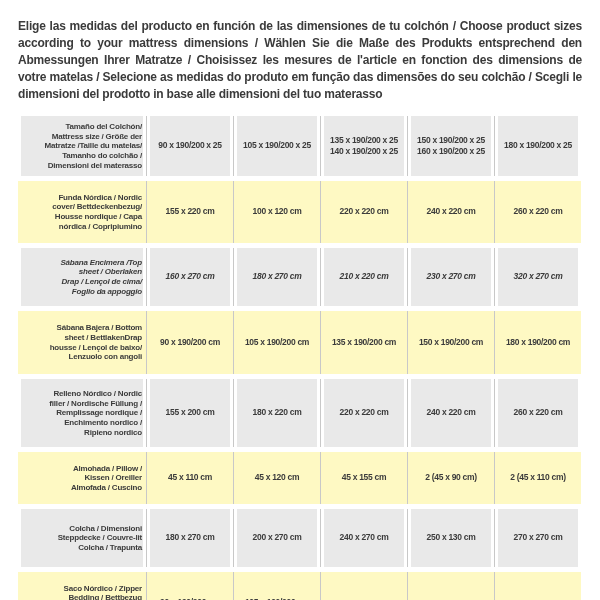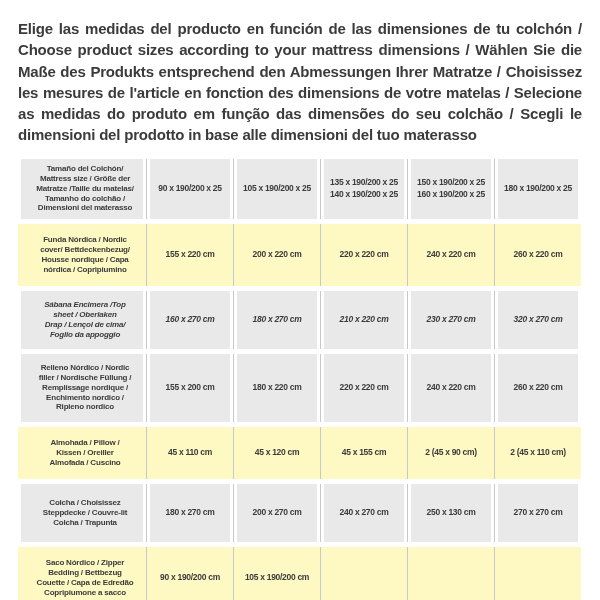--- a/index.html
+++ b/index.html
@@ -7,21 +7,21 @@
     position:relative;
     width:600px;height:600px;
     background:#ffffff;
     font-family:"Liberation Sans",sans-serif;
     color:#3b3b3b;
     overflow:hidden;
   }
   .intro{
     margin:18px 18px 8px 18px;
     width:564px;
-    font-size:15px;
+    font-size:12px;
     font-weight:bold;
     letter-spacing:-0.2px;
     line-height:1.42;
     text-align:justify;
     color:#3b3b3b;
     white-space:normal;
   }
   table.size-table{
     margin-left:18px;
     width:563px;
@@ -34,21 +34,21 @@
     vertical-align:middle;
     padding:0;
   }
   td.lbl{
     padding:4px 4px 4px 10px;
     font-size:8px;
     font-weight:bold;
     letter-spacing:-0.2px;
     line-height:1.22;
     white-space:pre-line;
-    text-align:center;
+    text-align:right;
   }
   td.val{
     font-size:8.5px;
     font-weight:bold;
     letter-spacing:-0.3px;
     text-align:center;
     line-height:1.35;
     white-space:pre-line;
   }
   td + td{border-left:1px solid #c8c8c8;}
@@ -96,35 +96,46 @@
         <td class="val">150 x 190/200 x 25
 160 x 190/200 x 25</td>
         <td class="val">180 x 190/200 x 25</td>
       </tr>
       <tr class="white r2">
         <td class="lbl">Funda Nórdica / Nordic
 cover/ Bettdeckenbezug/
 Housse nordique / Capa
 nórdica / Copripiumino</td>
         <td class="val">155 x 220 cm</td>
-        <td class="val">200 x 220 cm</td>
+        <td class="val">100 x 120 cm</td>
         <td class="val">220 x 220 cm</td>
         <td class="val">240 x 220 cm</td>
         <td class="val">260 x 220 cm</td>
       </tr>
       <tr class="gray r3">
         <td class="lbl">Sábana Encimera /Top
 sheet / Oberlaken
 Drap / Lençol de cima/
 Foglio da appoggio</td>
         <td class="val">160 x 270 cm</td>
         <td class="val">180 x 270 cm</td>
         <td class="val">210 x 220 cm</td>
         <td class="val">230 x 270 cm</td>
         <td class="val">320 x 270 cm</td>
+      </tr>
+      <tr class="white r4">
+        <td class="lbl">Sábana Bajera / Bottom
+sheet / BettlakenDrap
+housse / Lençol de baixo/
+Lenzuolo con angoli</td>
+        <td class="val">90 x 190/200 cm</td>
+        <td class="val">105 x 190/200 cm</td>
+        <td class="val">135 x 190/200 cm</td>
+        <td class="val">150 x 190/200 cm</td>
+        <td class="val">180 x 190/200 cm</td>
       </tr>
       <tr class="gray r5">
         <td class="lbl">Relleno Nórdico / Nordic
 filler / Nordische Füllung /
 Remplissage nordique /
 Enchimento nordico /
 Ripieno nordico</td>
         <td class="val">155 x 200 cm</td>
         <td class="val">180 x 220 cm</td>
         <td class="val">220 x 220 cm</td>
@@ -135,21 +146,21 @@
         <td class="lbl">Almohada / Pillow /
 Kissen / Oreiller
 Almofada / Cuscino</td>
         <td class="val">45 x 110 cm</td>
         <td class="val">45 x 120 cm</td>
         <td class="val">45 x 155 cm</td>
         <td class="val">2 (45 x 90 cm)</td>
         <td class="val">2 (45 x 110 cm)</td>
       </tr>
       <tr class="gray r7">
-        <td class="lbl">Colcha / Choisissez
+        <td class="lbl">Colcha / Dimensioni
 Steppdecke / Couvre-lit
 Colcha / Trapunta</td>
         <td class="val">180 x 270 cm</td>
         <td class="val">200 x 270 cm</td>
         <td class="val">240 x 270 cm</td>
         <td class="val">250 x 130 cm</td>
         <td class="val">270 x 270 cm</td>
       </tr>
       <tr class="white r8">
         <td class="lbl">Saco Nórdico / Zipper

